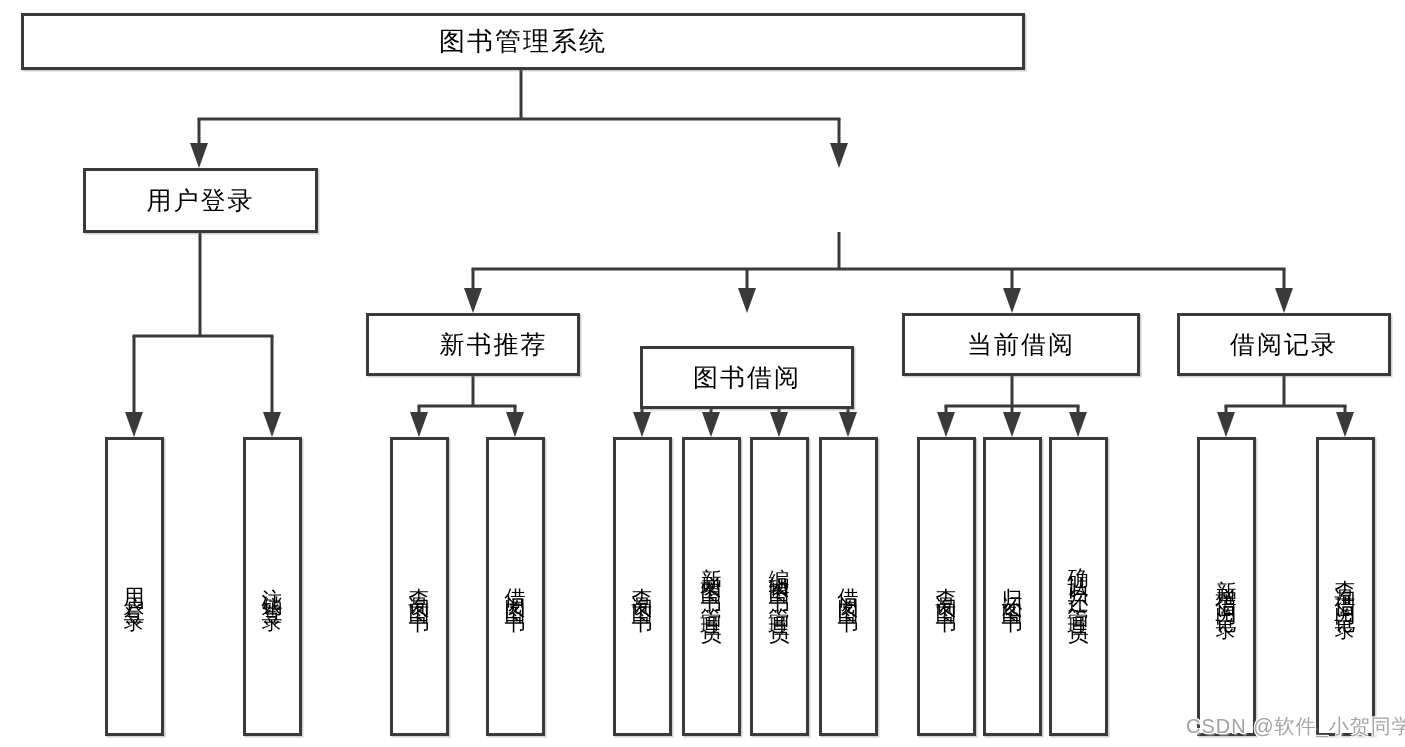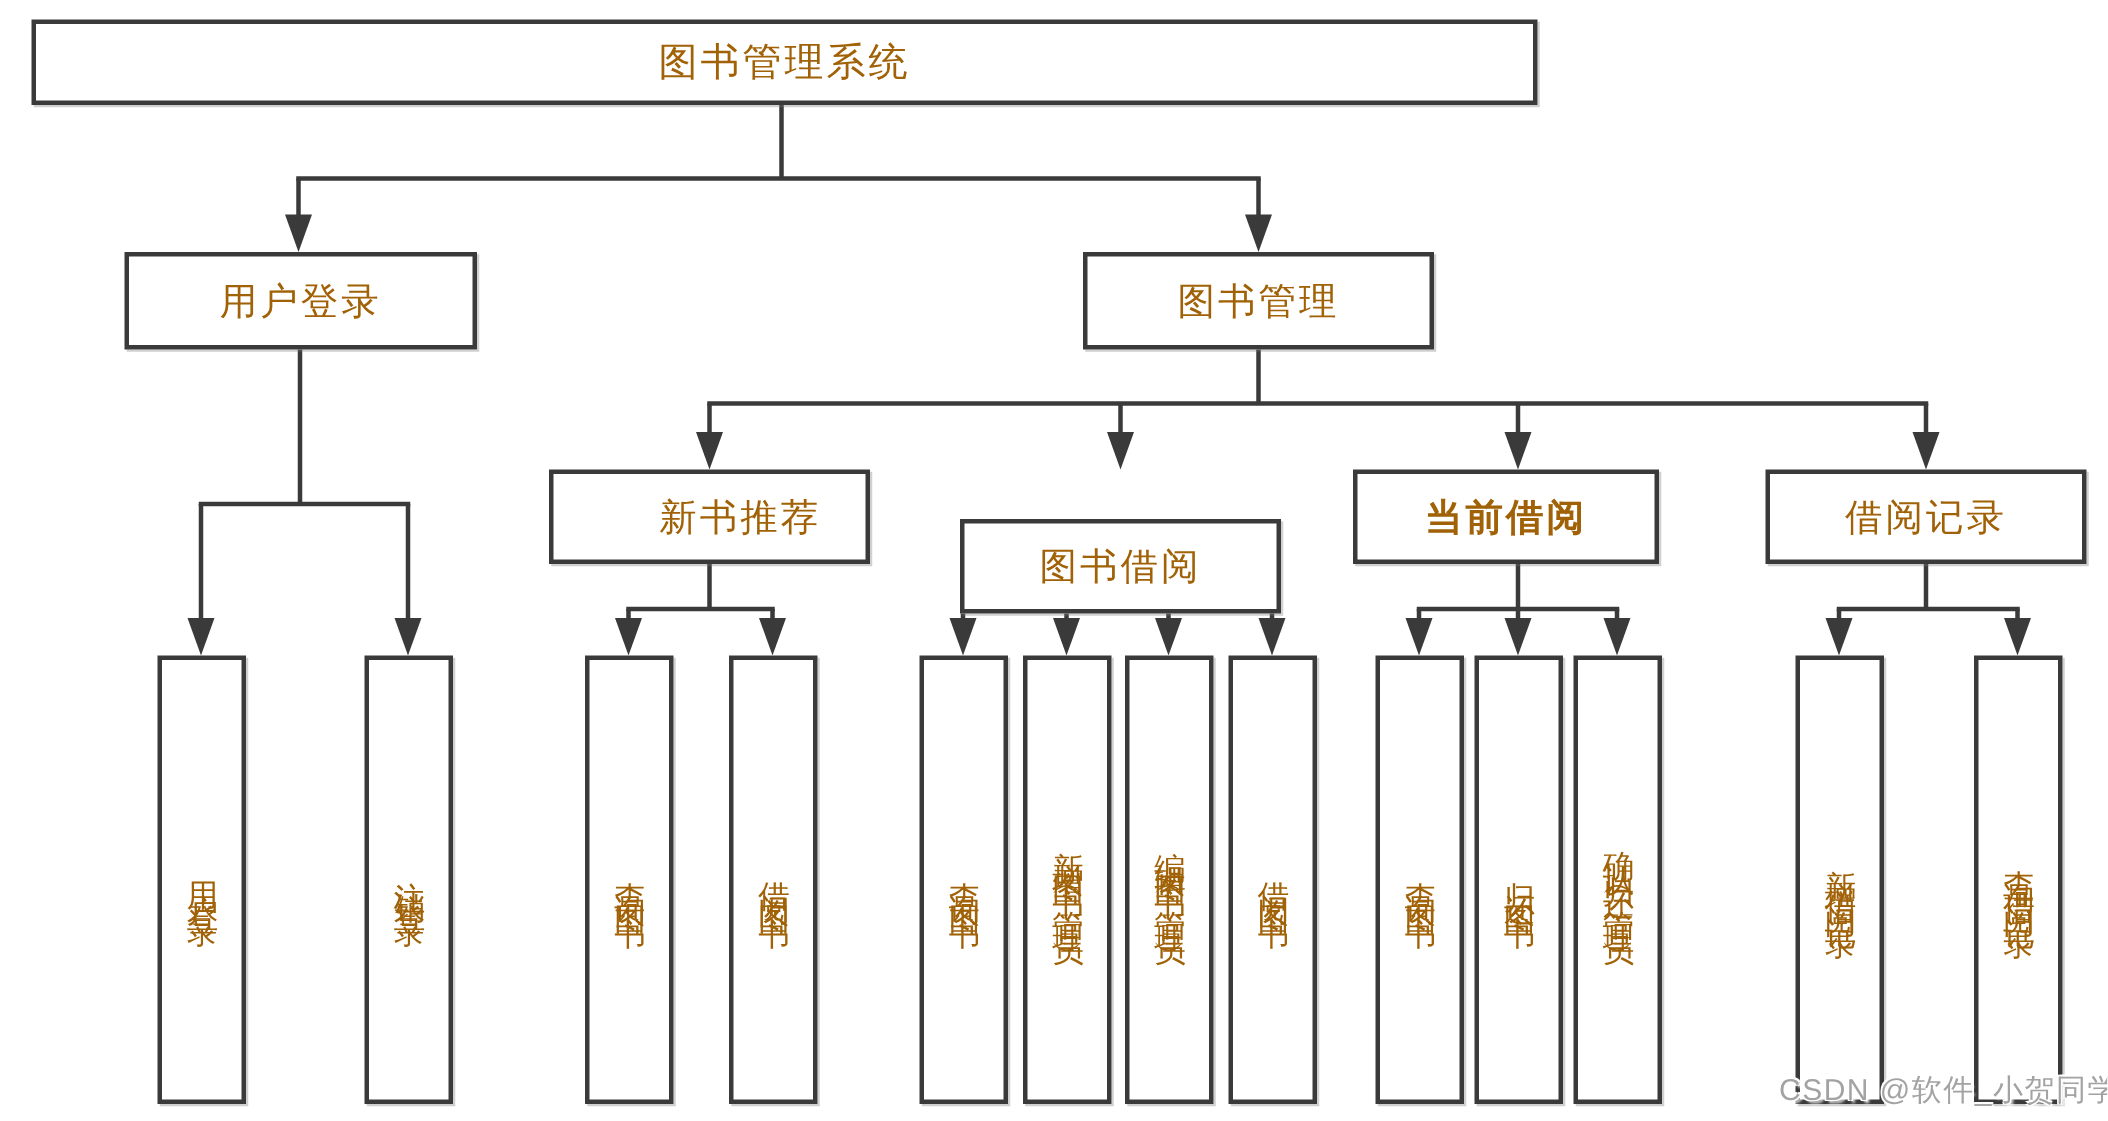--- a/index.html
+++ b/index.html
@@ -12,21 +12,21 @@
   }
   .connectors{position:absolute;left:0;top:0;}
   .connectors line{stroke:#3a3a3a;stroke-width:3;}
   .connectors polygon{fill:#3a3a3a;stroke:none;}
   .box{
     position:absolute;
     box-sizing:border-box;
     background:#ffffff;
     border:3px solid #3a3a3a;
     display:flex;align-items:center;justify-content:center;
-    color:#a16207;
+    color:#000000;
     box-shadow:1.5px 1.5px 0 rgba(120,120,120,0.35);
   }
   .root-box{font-size:26px;letter-spacing:2px;}
   .mid-box{font-size:25px;letter-spacing:2px;}
   .leaf-box{font-size:21px;}
   .leaf-box .vtext{
     writing-mode:vertical-rl;
     text-orientation:mixed;
     letter-spacing:8px;
     line-height:1;
@@ -112,25 +112,24 @@
       <line x1="1226" y1="406" x2="1226" y2="421"></line>
       <polygon points="1217,412 1235,412 1226,437"></polygon>
       <line x1="1345" y1="406" x2="1345" y2="421"></line>
       <polygon points="1336,412 1354,412 1345,437"></polygon>
     </g>
   </svg>
 
   <div class="box root-box" style="left:21px;top:13px;width:1004px;height:57px;">图书管理系统</div>
 
   <div class="box mid-box" style="left:83px;top:168px;width:235px;height:65px;">用户登录</div>
-  <div class="box mid-box" style="left:722px;top:168px;width:234px;height:65px;">图书管理</div>
 
   <div class="box mid-box" style="left:366px;top:313px;width:214px;height:63px;padding-left:41px;">新书推荐</div>
   <div class="box mid-box" style="left:640px;top:313px;width:214px;height:63px;margin-top:33px;">图书借阅</div>
-  <div class="box mid-box" style="left:902px;top:313px;width:204px;height:63px;font-weight:bold;">当前借阅</div>
+  <div class="box mid-box" style="left:902px;top:313px;width:238px;height:63px;">当前借阅</div>
   <div class="box mid-box" style="left:1177px;top:313px;width:214px;height:63px;">借阅记录</div>
 
   <div class="box leaf-box" style="left:105px;top:437px;width:59px;height:299px;">
     <span class="vtext">用户登录</span>
   </div>
   <div class="box leaf-box" style="left:243px;top:437px;width:59px;height:299px;">
     <span class="vtext">注销登录</span>
   </div>
   <div class="box leaf-box" style="left:390px;top:437px;width:59px;height:299px;">
     <span class="vtext">查询图书</span>

